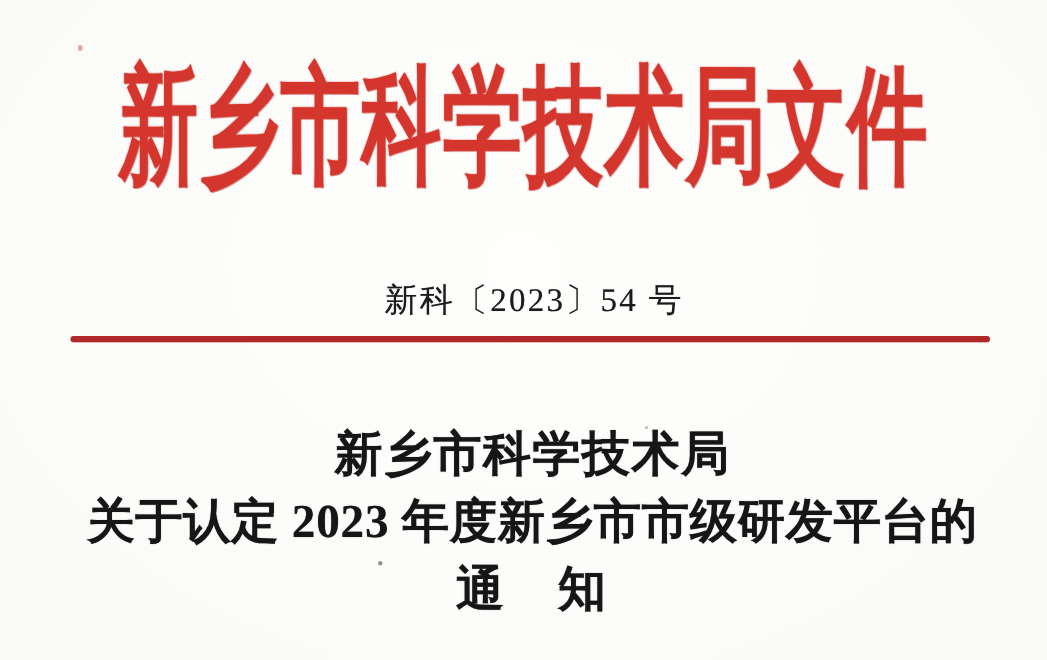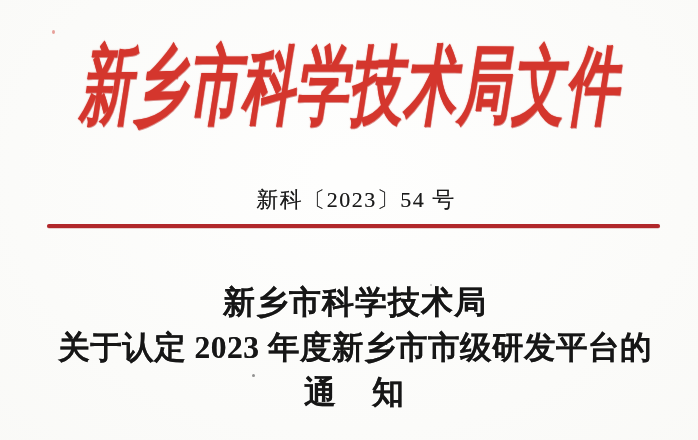--- a/index.html
+++ b/index.html
@@ -25,21 +25,20 @@
   
   .letterhead {
     position: absolute;
     top: 40px;
     left: 0;
     right: 0;
     height: 92px;
     display: flex;
     align-items: center;
     justify-content: center;
-    font-style: italic;
   }
   .letterhead .red-title {
     display: inline-block;
     font-size: 53px;
     font-weight: 700;
     line-height: 1;
     letter-spacing: 1px;
     color: #d4362d;
     transform: scale(1.0, 1.62);
     transform-origin: center center;

